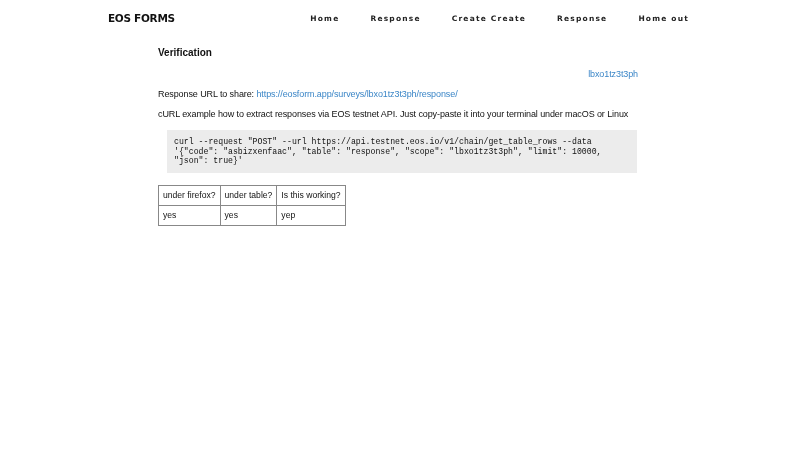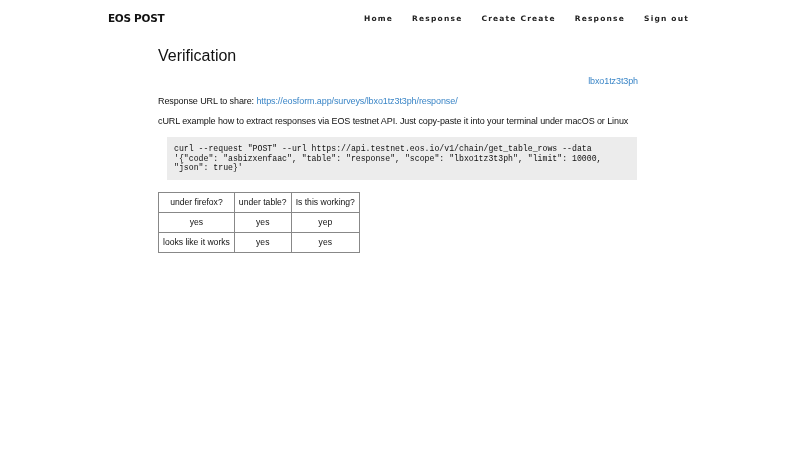--- a/index.html
+++ b/index.html
@@ -1,45 +1,45 @@
 <!DOCTYPE html>
 <html><head>
 <meta charset="utf-8">
 <style>
   * { box-sizing: border-box; margin: 0; padding: 0; }
   html, body { width: 806px; height: 468px; background: #ffffff; overflow: hidden; }
   body { font-family: "Liberation Sans", sans-serif; color: #111; position: relative; }
 
   .navbar { position: absolute; top: 0; left: 0; width: 806px; height: 38px; }
   .brand { position: absolute; left: 108px; top: 12px; font-family: "DejaVu Sans", sans-serif; font-weight: bold; font-size: 10.5px; letter-spacing: -0.3px; color: #111; }
-  .nav-links { position: absolute; right: 117px; top: 14px; display: flex; gap: 0; }
+  .nav-links { position: absolute; right: 117px; top: 14px; display: flex; gap: 12px; }
   .nav-link { font-family: "DejaVu Sans", sans-serif; font-weight: bold; font-size: 7.5px; letter-spacing: 1.2px; color: #222; text-decoration: none; margin-left: 19px; cursor: pointer; }
 
   .main { position: absolute; left: 158px; top: 47px; width: 480px; }
-  .title { font-weight: normal; font-size: 16px; color: #111; }
+  .title { font-weight: bold; font-size: 10px; color: #111; }
   .survey-id { display: block; margin-top: 11px; font-size: 9px; color: #3b86c7; text-decoration: none; letter-spacing: -0.1px; text-align: right; }
   .para { margin-top: 10px; font-size: 9px; color: #111; letter-spacing: -0.1px; }
   .para a { color: #3b86c7; text-decoration: none; text-align: right; }
 
   .code-block { margin-top: 11px; margin-left: 9px; width: 470px; background: #ececec; padding: 7px 5px 7px 7px; font-family: "Liberation Mono", monospace; font-size: 8.2px; line-height: 9.6px; color: #111; white-space: pre; }
 
-  table.results { margin-top: 12px; border-collapse: collapse; font-size: 8.6px; color: #111; text-align: center; }
+  table.results { margin-top: 12px; border-collapse: collapse; font-size: 8.6px; color: #111; }
   table.results td { border: 1px solid #888; padding: 4px 4px 5px 4px; height: 19px; white-space: nowrap; }
 </style>
 </head>
 <body>
 
 <nav class="navbar">
-  <div class="brand">EOS POST</div>
+  <div class="brand">EOS FORMS</div>
   <div class="nav-links">
     <a class="nav-link">Home</a>
     <a class="nav-link">Response</a>
     <a class="nav-link">Create Create</a>
     <a class="nav-link">Response</a>
-    <a class="nav-link">Sign out</a>
+    <a class="nav-link">Home out</a>
   </div>
 </nav>
 
 <main class="main">
   <h1 class="title">Verification</h1>
   <a class="survey-id">lbxo1tz3t3ph</a>
   <p class="para">
     <span>Response URL to share: </span><a>https://eosform.app/surveys/lbxo1tz3t3ph/response/</a>
   </p>
   <p class="para">cURL example how to extract responses via EOS testnet API. Just copy-paste it into your terminal under macOS or Linux</p>
@@ -52,20 +52,15 @@
         <tr>
       <td>under firefox?</td>
       <td>under table?</td>
       <td>Is this working?</td>
     </tr>
     <tr>
       <td>yes</td>
       <td>yes</td>
       <td>yep</td>
     </tr>
-    <tr>
-      <td>looks like it works</td>
-      <td>yes</td>
-      <td>yes</td>
-    </tr>
   </tbody>
     </table>
 </main>
 
 </body></html>

